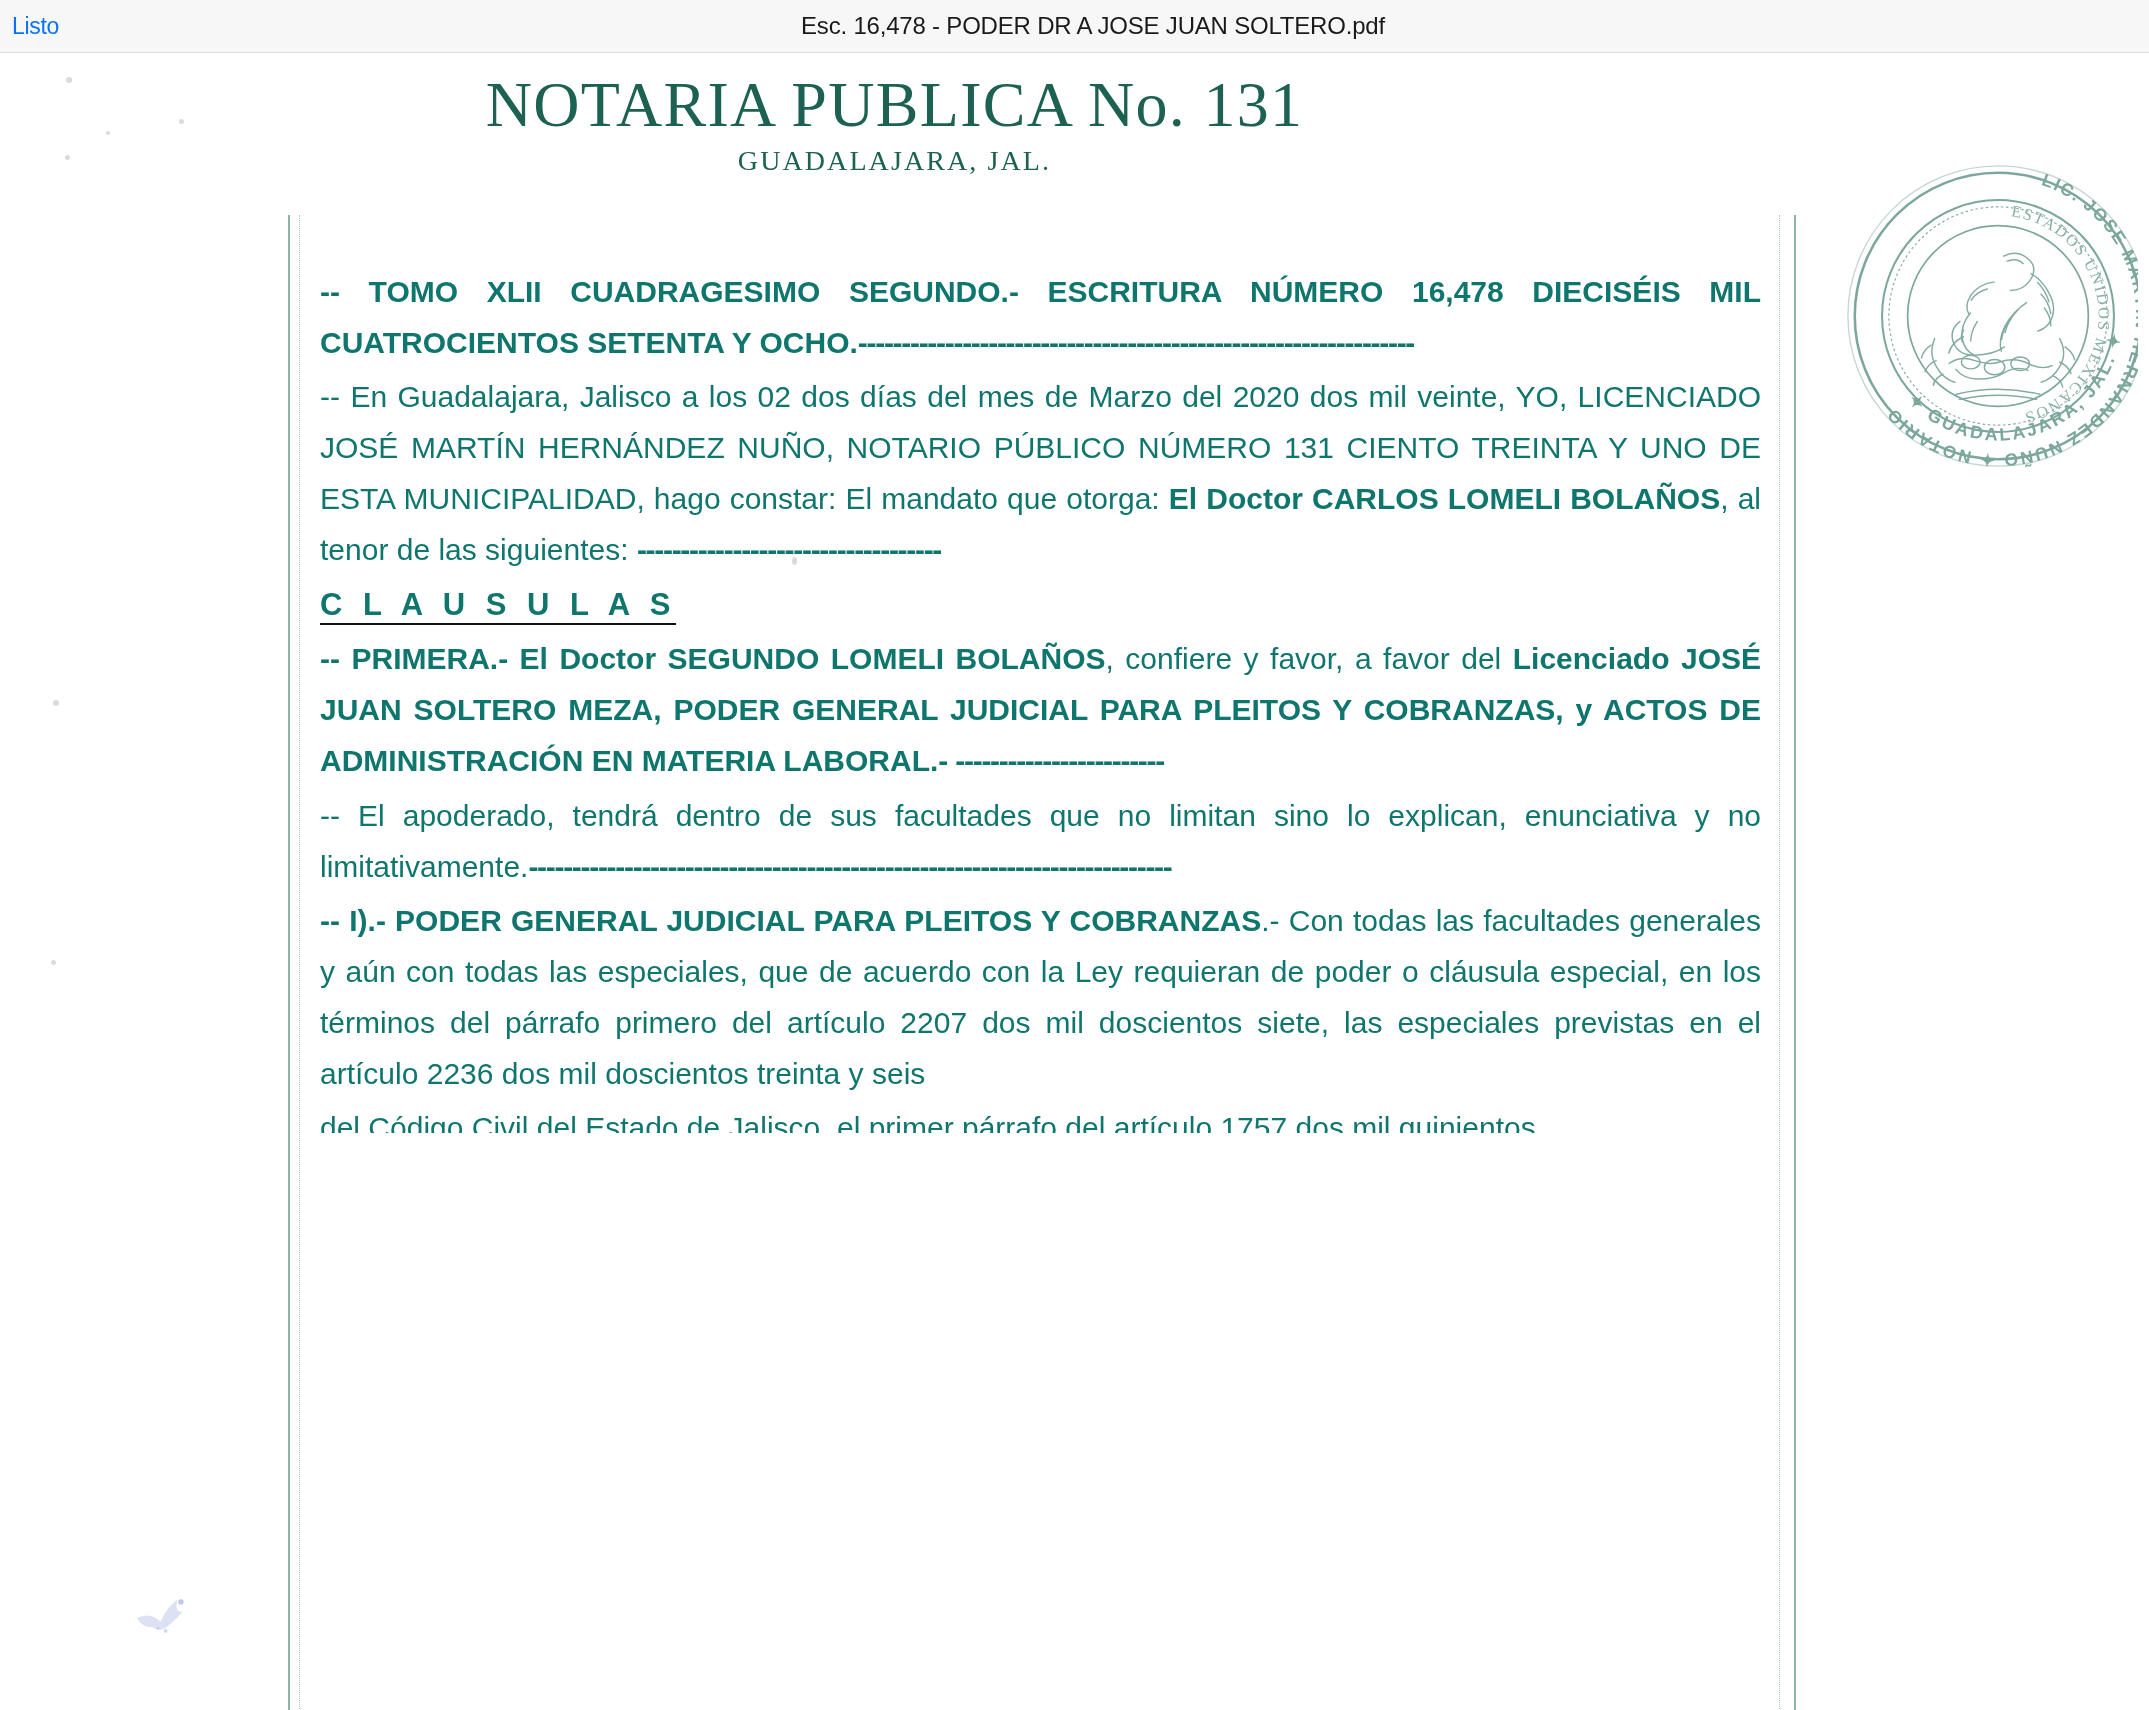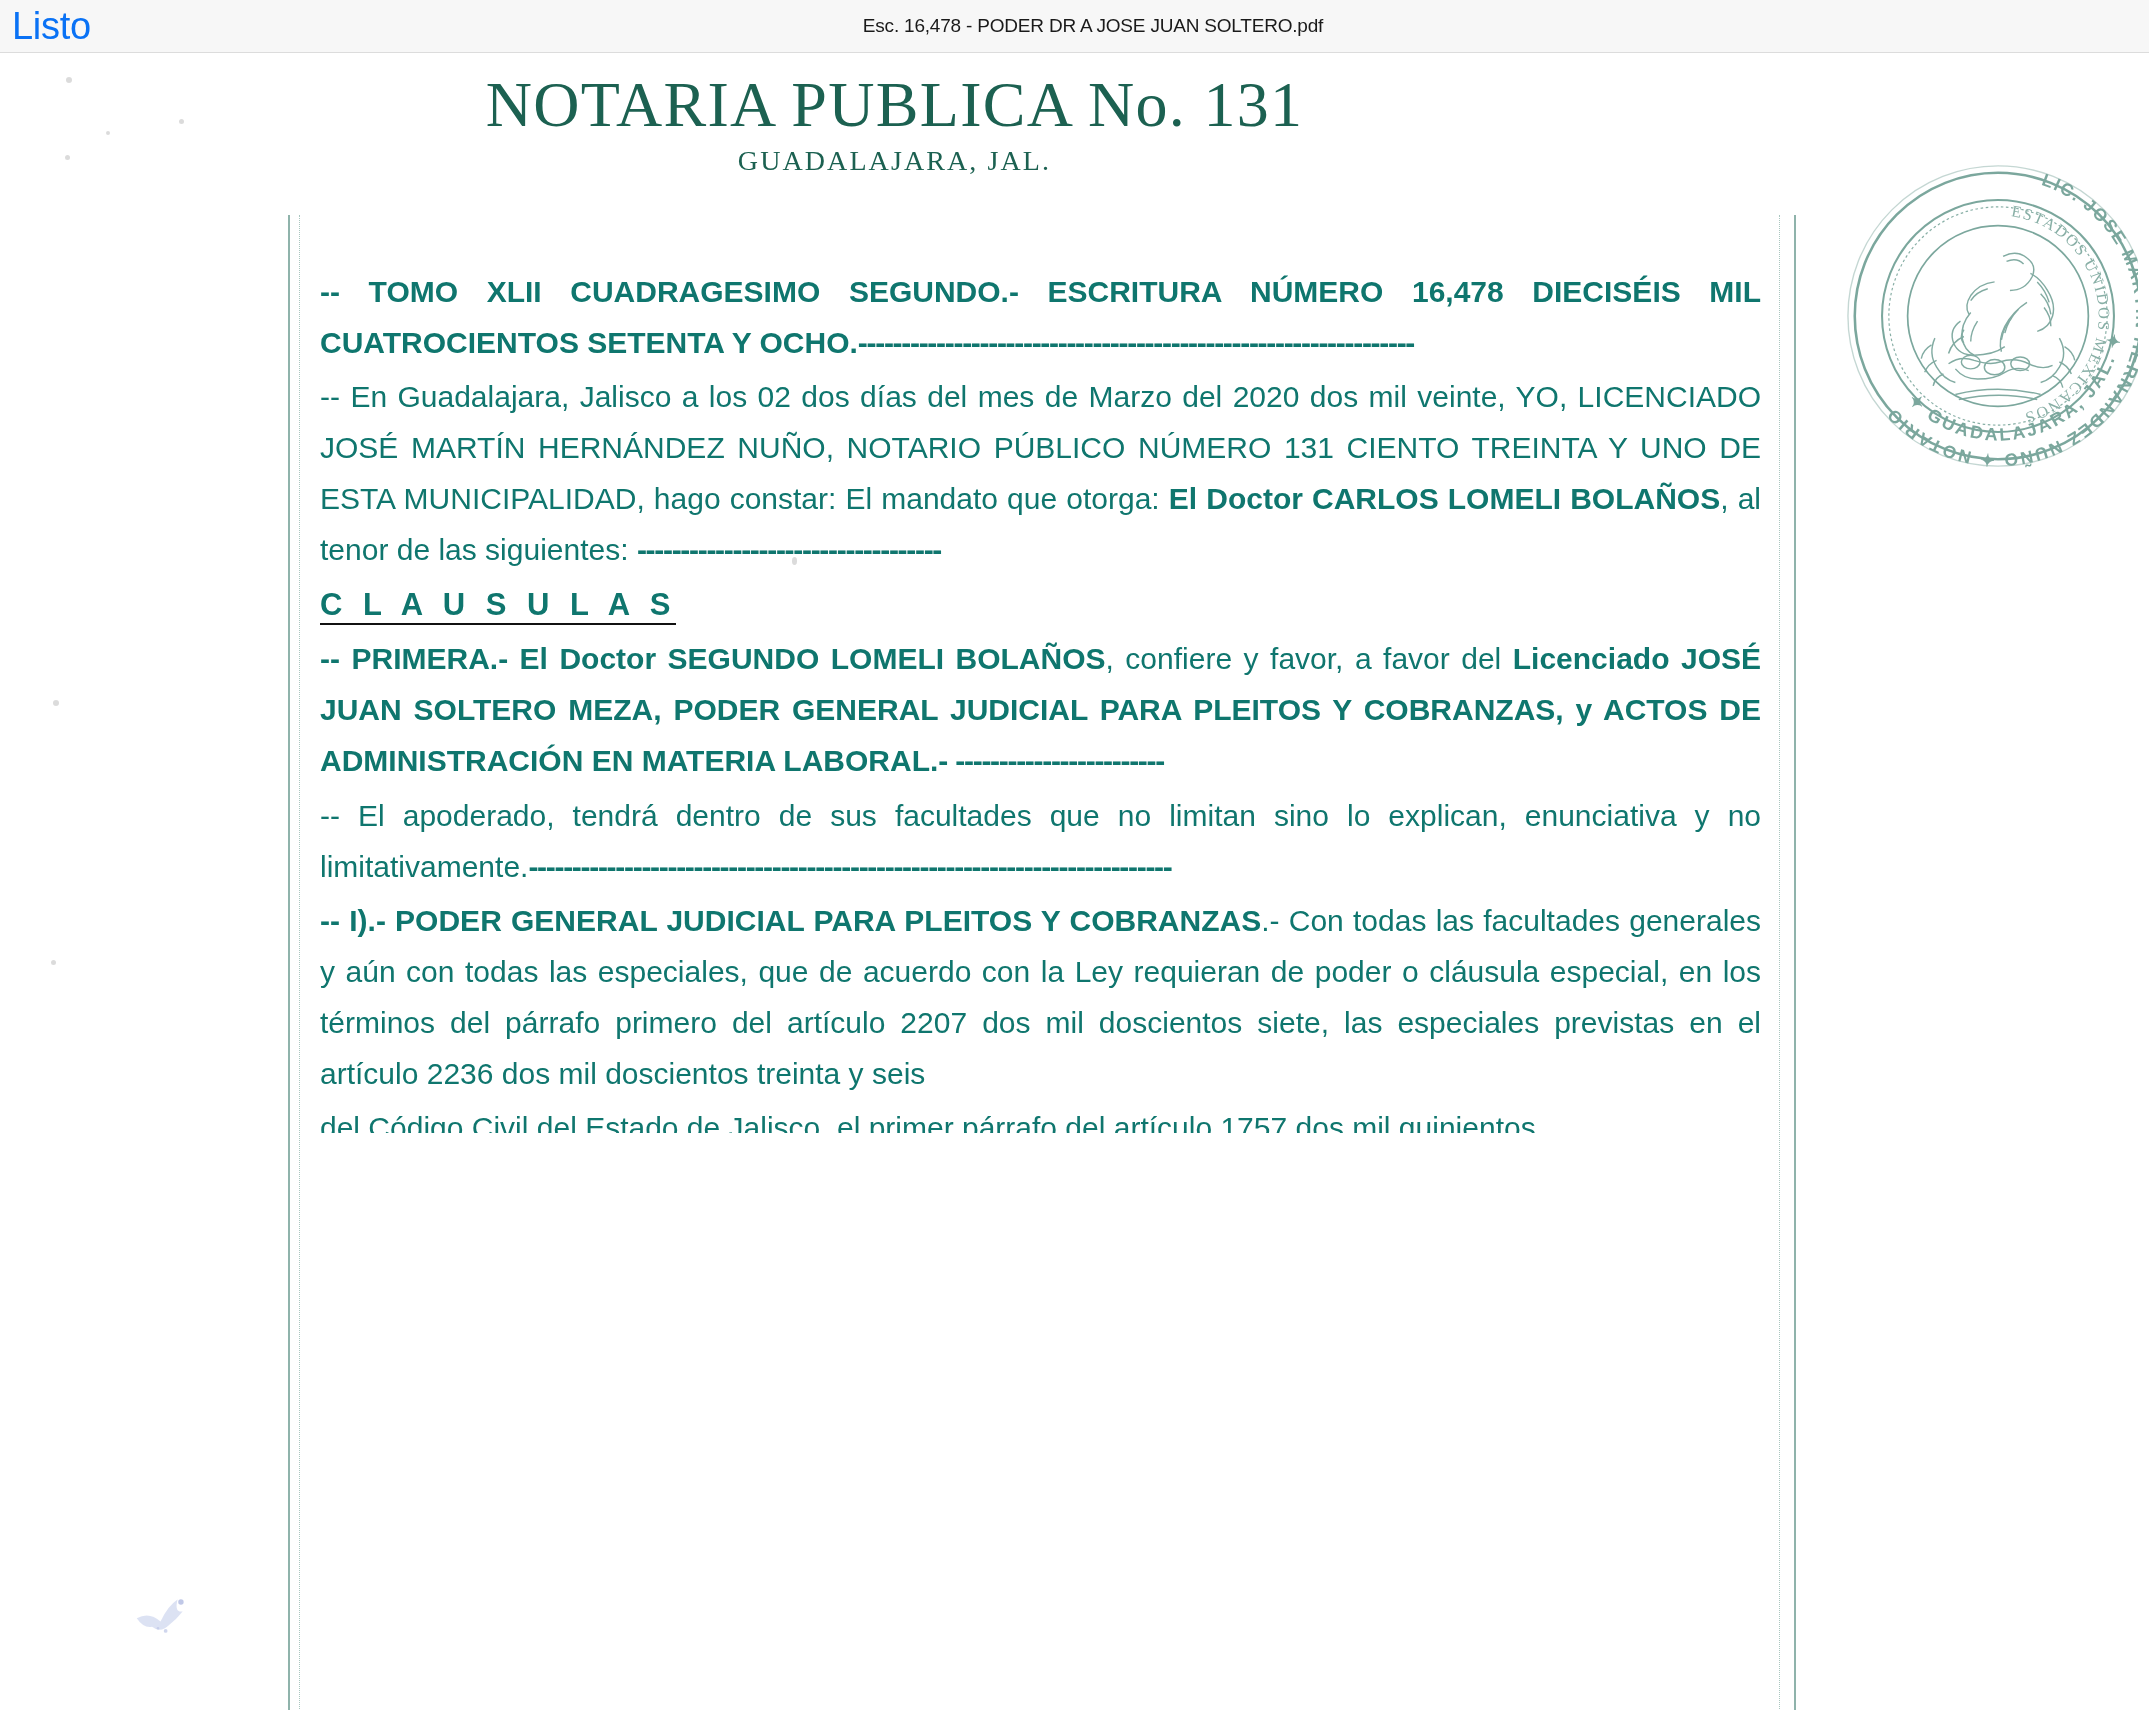--- a/index.html
+++ b/index.html
@@ -19,31 +19,31 @@
     width: 2150px;
     height: 53px;
     background: #f7f7f7;
     border-bottom: 0.9px solid #dcdcdc;
     display: flex;
     align-items: center;
   }
   #status-label {
     position: absolute;
     left: 12px;
-    font-size: 38px;
+    font-size: 23px;
     color: #0a72f5;
     font-family: "Liberation Sans", sans-serif;
     white-space: nowrap;
     letter-spacing: -0.3px;
   }
   #doc-title {
     position: absolute;
     left: 0; right: 0;
     text-align: center;
-    font-size: 19px;
+    font-size: 24px;
     color: #1a1a1a;
     font-weight: 400;
     font-family: "Liberation Sans", sans-serif;
     white-space: nowrap;
     letter-spacing: -0.2px;
     padding-left: 36px;
   }
 
   
   #page-canvas {

